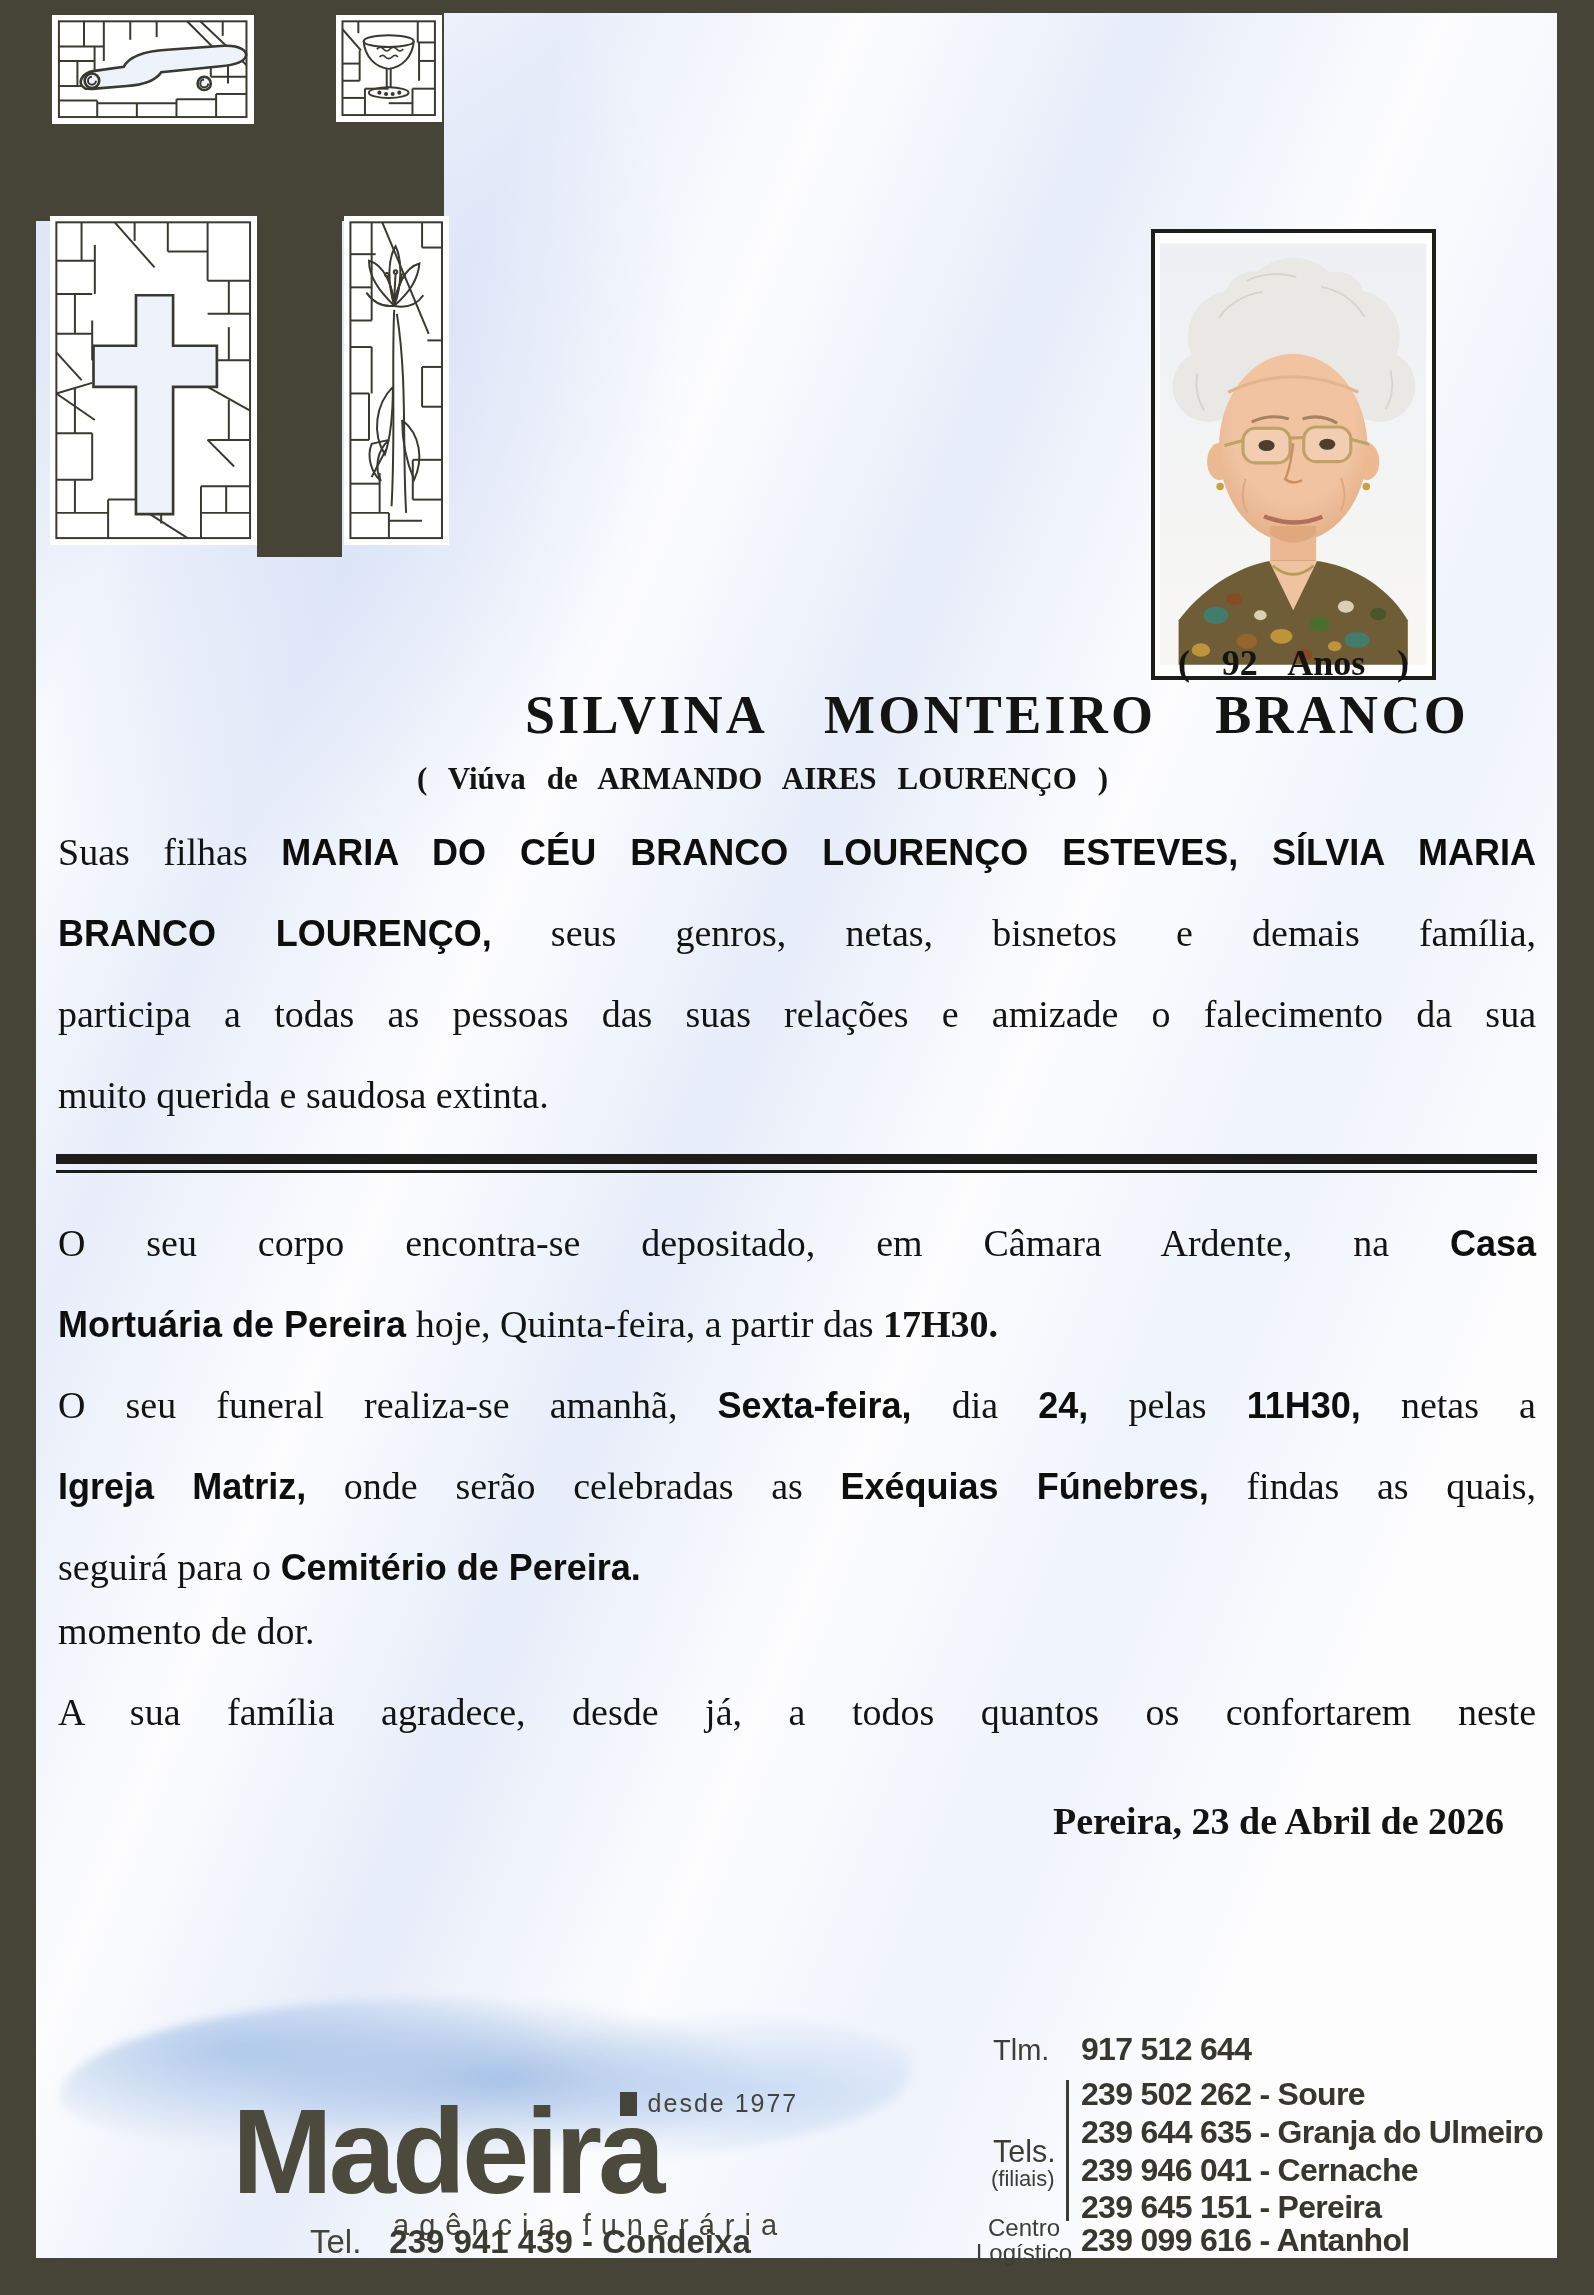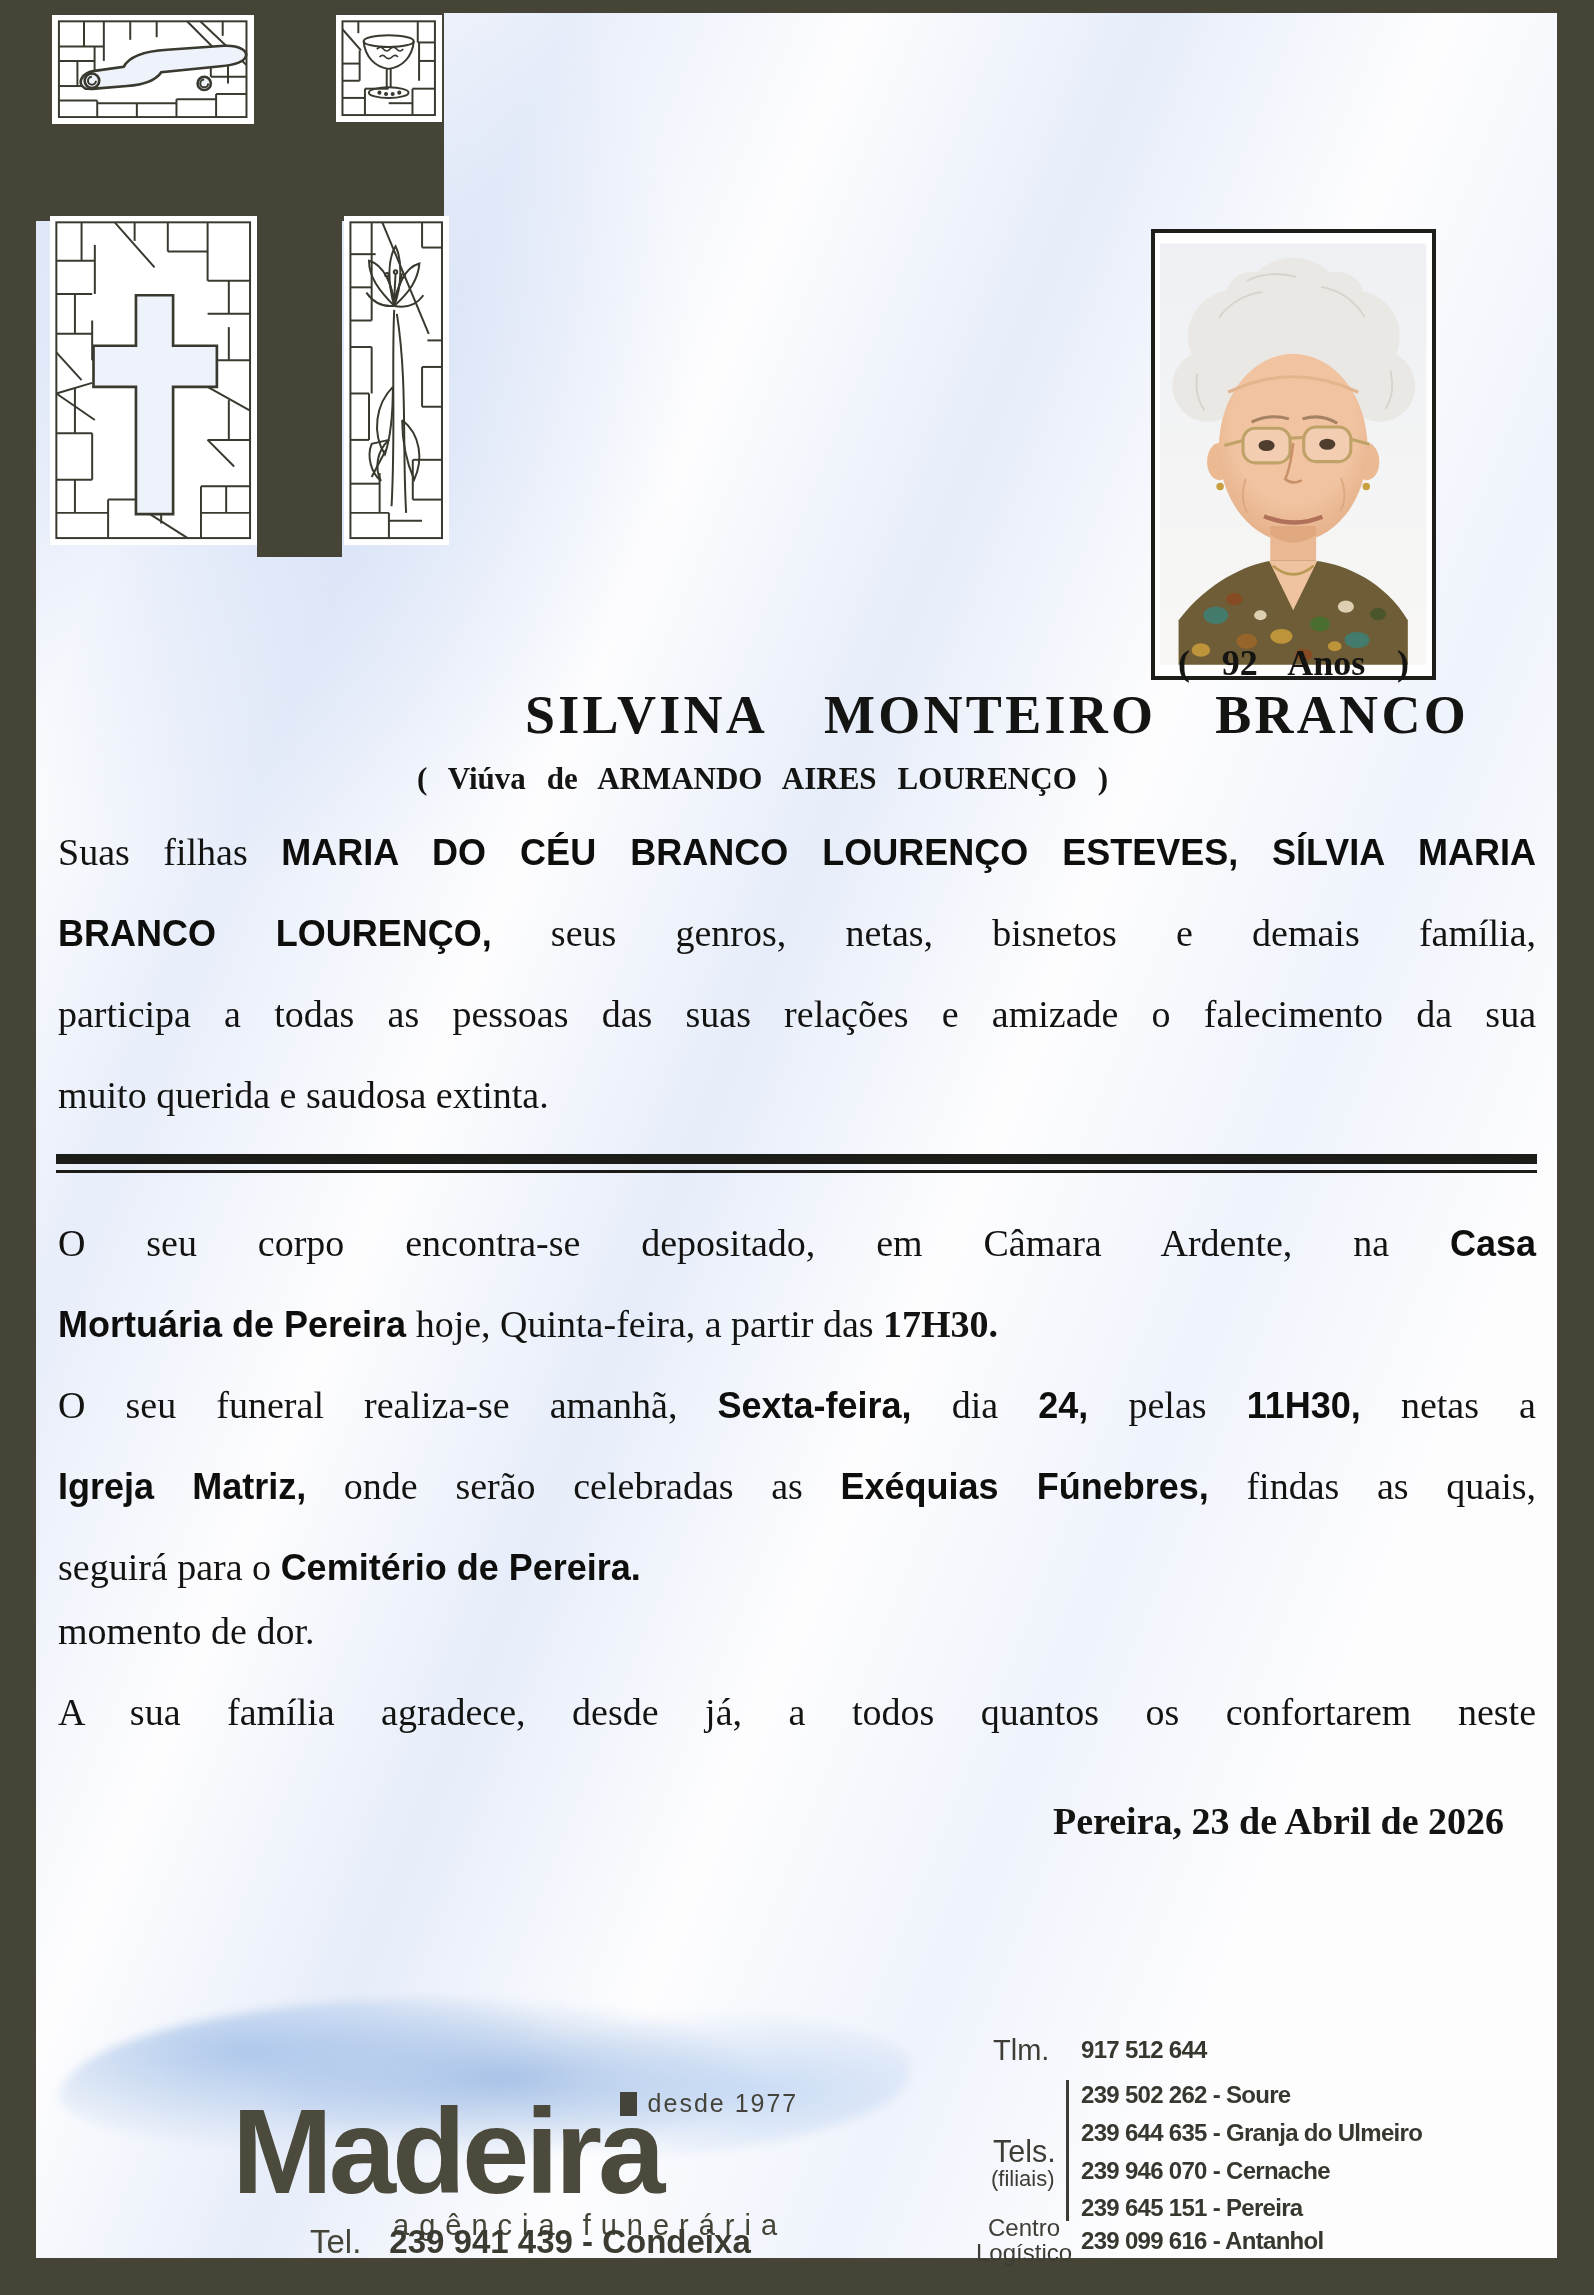--- a/index.html
+++ b/index.html
@@ -70,21 +70,21 @@
   #brand{left:232px;top:2088px;height:126px;line-height:126px;font-family:"Liberation Sans",sans-serif;
          font-weight:700;font-size:121px;letter-spacing:-4px;color:#4b4a3c;}
   #tagline{left:393px;top:2209px;font-family:"Liberation Sans",sans-serif;font-size:29px;
            letter-spacing:10px;color:#454437;font-weight:500;}
   #telline{left:310px;top:2223px;font-family:"Liberation Sans",sans-serif;font-weight:700;
            font-size:33px;color:#3c3b32;}
   #telline .lbl{margin-right:28px;font-weight:500;color:#454439;}
   
   .c-label{font-family:"Liberation Sans",sans-serif;color:#3e3d35;font-weight:500;}
   .c-num{font-family:"Liberation Sans",sans-serif;font-weight:700;color:#38372f;
-         font-size:24px;letter-spacing:-0.7px;height:37px;line-height:37px;}
+         font-size:32px;letter-spacing:-0.7px;height:37px;line-height:37px;}
   #tlm-label{left:993px;top:2034px;font-size:29px;}
   #tlm-value{left:1081px;top:2031px;}
   #tels-rule{left:1066px;top:2080px;width:3.3px;height:141px;background:#3e3d35;}
   #tels-label{left:993px;top:2134px;font-size:30.5px;}
   #tels-sub{left:991px;top:2166px;font-size:22px;}
   #row-b0{left:1081px;top:2076px;}
   #row-b1{left:1081px;top:2114px;}
   #row-b2{left:1081px;top:2152px;}
   #row-b3{left:1081px;top:2189px;}
   #centro-l1{left:988px;top:2214px;font-size:24px;}
@@ -390,20 +390,20 @@
     <span class="lbl">Tel.</span><span>239 941 439 - Condeixa</span>
   </div>
 
   <div class="abs c-label" id="tlm-label">Tlm.</div>
   <div class="abs c-num" id="tlm-value">917 512 644</div>
   <div class="abs" id="tels-rule"></div>
   <div class="abs c-label" id="tels-label">Tels.</div>
   <div class="abs c-label" id="tels-sub">(filiais)</div>
   <div class="abs c-num" id="row-b0">239 502 262 - Soure</div>
   <div class="abs c-num" id="row-b1">239 644 635 - Granja do Ulmeiro</div>
-  <div class="abs c-num" id="row-b2">239 946 070 - Cernache</div>
+  <div class="abs c-num" id="row-b2">239 946 041 - Cernache</div>
   <div class="abs c-num" id="row-b3">239 645 151 - Pereira</div>
   <div class="abs c-label" id="centro-l1">Centro</div>
   <div class="abs c-label" id="centro-l2">Logístico</div>
   <div class="abs c-num" id="row-centro">239 099 616 - Antanhol</div>
 
 </div>
 
 
 </body></html>

